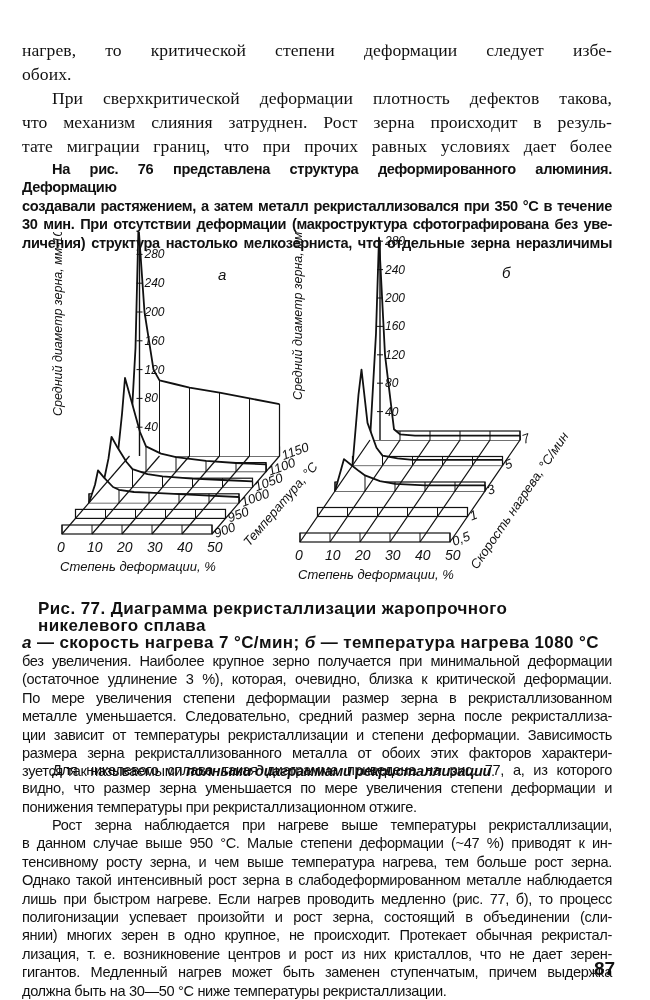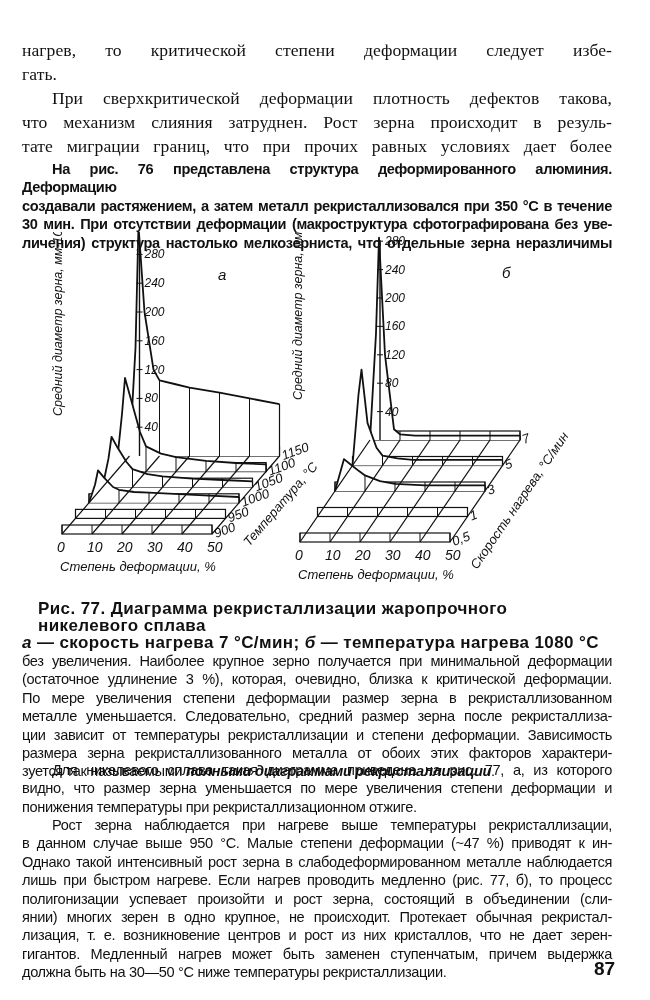--- a/index.html
+++ b/index.html
@@ -34,21 +34,21 @@
     font-family: "Liberation Sans", sans-serif; font-weight: bold; font-size: 19px;
   }
   svg.figure { position: absolute; left: 0; top: 232px; }
   svg.figure text { font-family: "Liberation Sans", sans-serif; font-style: italic; fill: #111; }
 </style>
 </head>
 <body>
 
 <div class="para big" id="p1">
   <span class="justify-line">нагрев,   то   критической   степени   деформации   следует   избе-</span>
-  <span class="line">гать.</span>
+  <span class="line">обоих.</span>
 </div>
 
 <div class="para big" id="p2">
   <span class="justify-line indent">При сверхкритической деформации плотность дефектов такова,</span>
   <span class="justify-line">что механизм слияния затруднен. Рост зерна происходит в резуль-</span>
   <span class="justify-line">тате миграции границ, что при прочих равных условиях дает более</span>
 </div>
 
 <div class="para small" id="p3">
   <span class="justify-line indent">На рис. 76 представлена структура деформированного алюминия. Деформацию</span>
@@ -295,20 +295,21 @@
 
 <div class="para small" id="p5">
   <span class="justify-line indent">Для никелевого сплава такая диаграмма приведена на рис. 77, а, из которого</span>
   <span class="justify-line">видно, что размер зерна уменьшается по мере увеличения степени деформации и</span>
   <span class="line">понижения температуры при рекристаллизационном отжиге.</span>
 </div>
 
 <div class="para small" id="p6">
   <span class="justify-line indent">Рост зерна наблюдается при нагреве выше температуры рекристаллизации,</span>
   <span class="justify-line">в данном случае выше 950 °С. Малые степени деформации (~47 %) приводят к ин-</span>
+  <span class="justify-line">тенсивному росту зерна, и чем выше температура нагрева, тем больше рост зерна.</span>
   <span class="justify-line">Однако такой интенсивный рост зерна в слабодеформированном металле наблюдается</span>
   <span class="justify-line">лишь при быстром нагреве. Если нагрев проводить медленно (рис. 77, б), то процесс</span>
   <span class="justify-line">полигонизации успевает произойти и рост зерна,  состоящий в объединении (сли-</span>
   <span class="justify-line">янии) многих зерен в одно крупное, не происходит. Протекает обычная рекристал-</span>
   <span class="justify-line">лизация, т. е. возникновение центров и рост из них кристаллов, что не дает зерен-</span>
   <span class="justify-line">гигантов. Медленный нагрев может быть заменен ступенчатым, причем выдержка</span>
   <span class="line">должна быть на 30—50 °С ниже температуры рекристаллизации.</span>
 </div>
 
 <div class="page-number">87</div>

